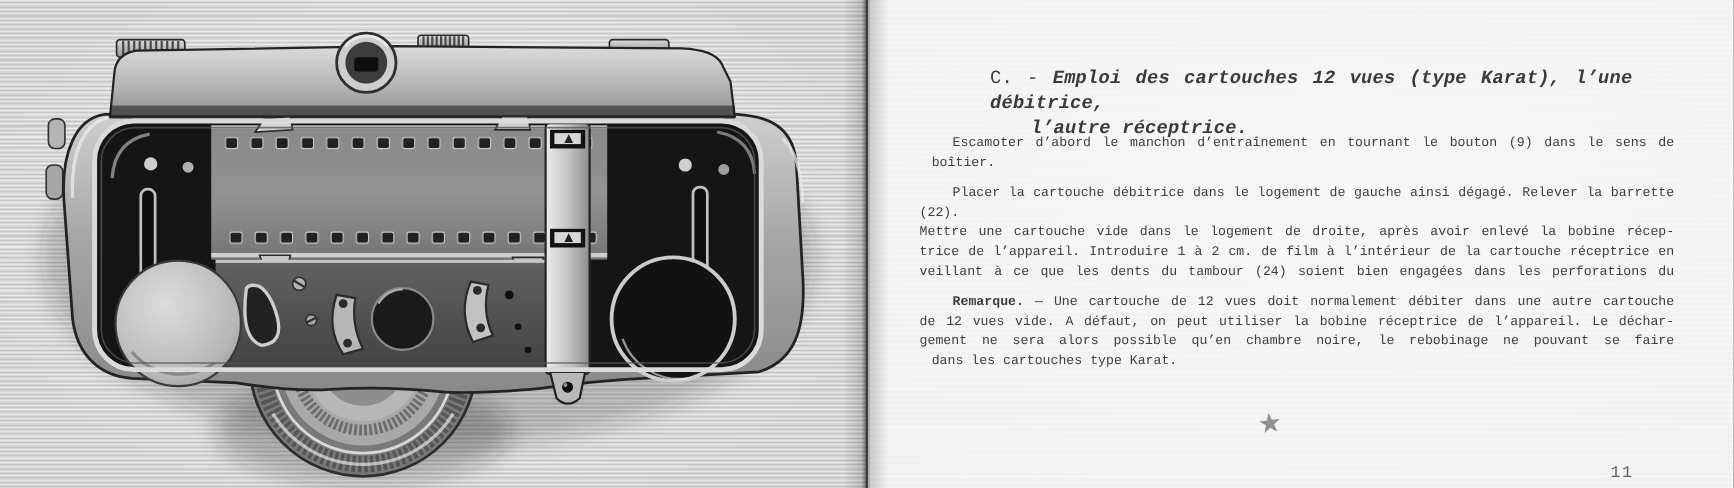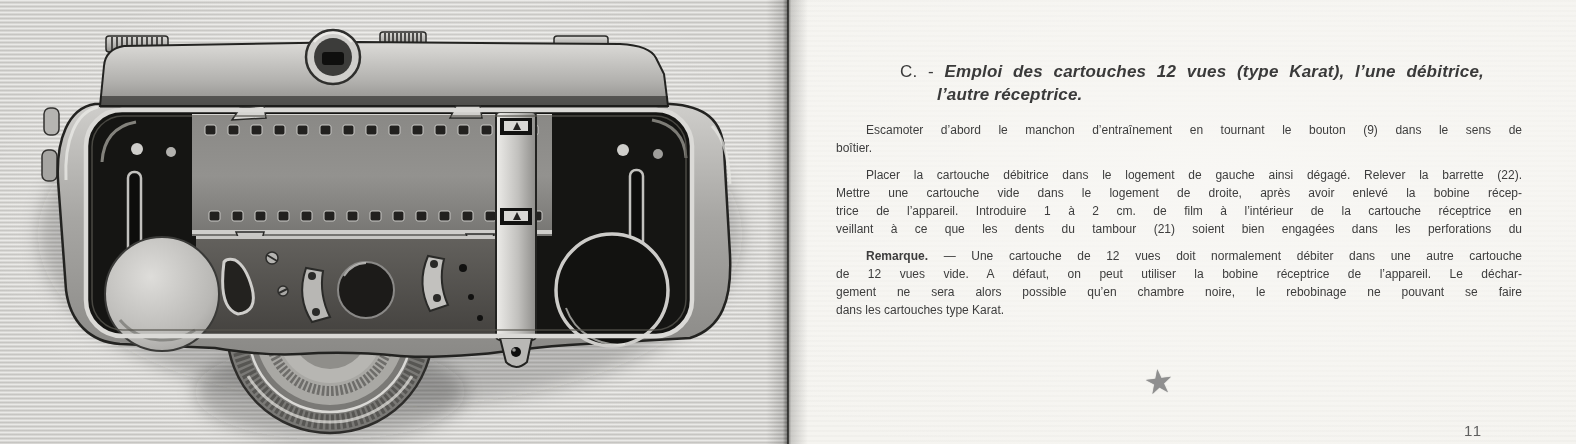--- a/index.html
+++ b/index.html
@@ -1,18 +1,18 @@
 <!DOCTYPE html>
 <html><head>
 <meta charset="utf-8">
 <style>
   html,body{margin:0;padding:0;background:#888;}
   .stage{
     position:relative;width:1576px;height:444px;overflow:hidden;
-    font-family:Liberation Sans, sans-serif;
+    font-family:Liberation Mono, monospace;
   }
   .page{position:absolute;top:0;height:444px;}
   .page.left{
     left:0;width:788px;
     background-color:#d8d7d4;
     background-image:
       radial-gradient(600px 380px at 50% 48%, rgba(255,255,255,.30), rgba(0,0,0,0) 70%),
       repeating-linear-gradient(180deg,
         rgba(255,255,255,.45) 0 1px,
         rgba(0,0,0,0) 1px 2px,
@@ -33,21 +33,21 @@
       rgba(0,0,0,0) 0%, rgba(40,40,38,.18) 40%, rgba(20,20,18,.55) 52%,
       rgba(40,40,38,.20) 60%, rgba(0,0,0,0) 100%);
   }
   .gutter::after{
     content:"";position:absolute;left:21px;top:0;width:2px;height:100%;
     background:rgba(25,25,22,.65);
   }
 
   
   .jline{display:block;text-align:justify;text-align-last:justify;}
-  .jline.end{text-align:left;text-align-last:left;}
+  .jline.end{text-align:left;text-align-last:left;margin-left:11px;}
   .ind{text-indent:30px;}
   .heading{
     position:absolute;left:112px;top:60px;width:584px;
     font-size:17px;line-height:23px;font-weight:bold;font-style:italic;
     color:#3a3a3a;letter-spacing:.2px;
   }
   .h-label,.h-dash{font-style:normal;font-weight:normal;}
   .h-line2{padding-left:37px;text-align:right;text-align-last:left;}
   .body-text{
     position:absolute;left:48px;top:121px;width:686px;
@@ -241,21 +241,21 @@
 
       <div class="para">
         <div class="jline ind">Escamoter d’abord le manchon d’entraînement en tournant le bouton (9) dans le sens de</div>
         <div class="jline end">boîtier.</div>
       </div>
 
       <div class="para">
         <div class="jline ind">Placer la cartouche débitrice dans le logement de gauche ainsi dégagé. Relever la barrette (22).</div>
         <div class="jline">Mettre une cartouche vide dans le logement de droite, après avoir enlevé la bobine récep-</div>
         <div class="jline">trice de l’appareil. Introduire 1 à 2 cm. de film à l’intérieur de la cartouche réceptrice en</div>
-        <div class="jline">veillant à ce que les dents du tambour (21) soient bien engagées dans les perforations du</div>
+        <div class="jline">veillant à ce que les dents du tambour (24) soient bien engagées dans les perforations du</div>
       </div>
 
       <div class="para">
         <div class="jline ind">
           <span class="bold">Remarque.</span>
           <span>—</span>
           <span>Une cartouche de 12 vues doit normalement débiter dans une autre cartouche</span>
         </div>
         <div class="jline">de 12 vues vide. A défaut, on peut utiliser la bobine réceptrice de l’appareil. Le déchar-</div>
         <div class="jline">gement ne sera alors possible qu’en chambre noire, le rebobinage ne pouvant se faire</div>

